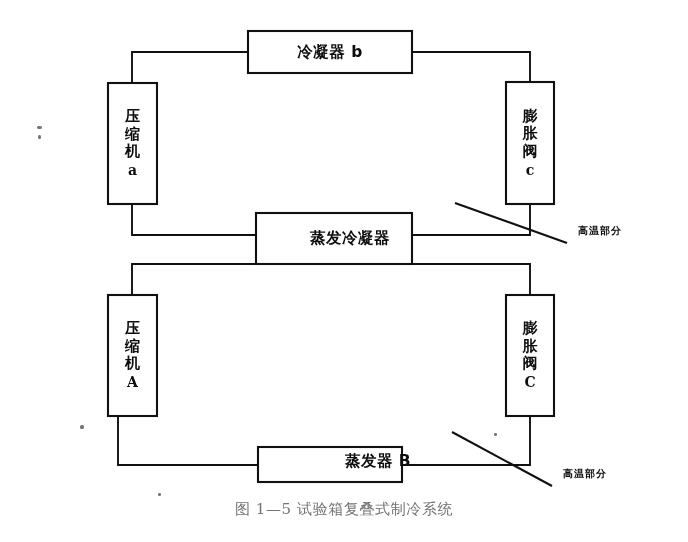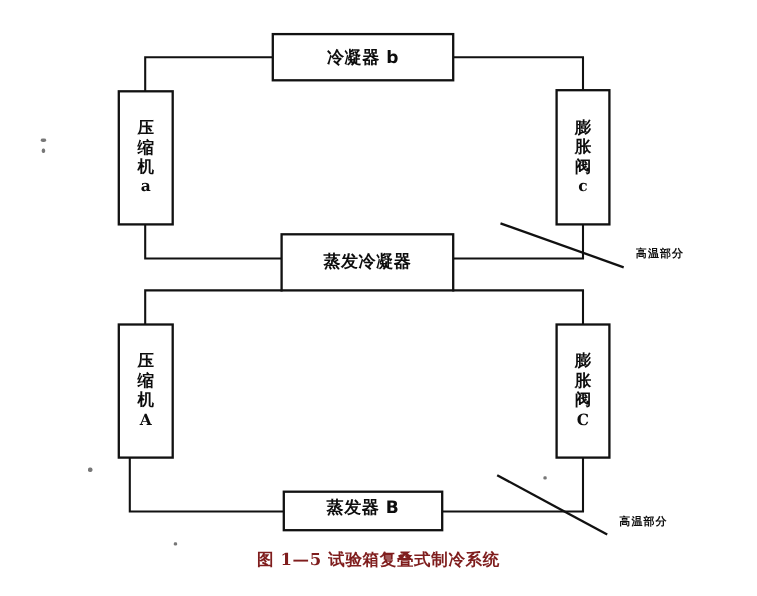--- a/index.html
+++ b/index.html
@@ -62,22 +62,22 @@
     white-space: nowrap;
     letter-spacing: 1px;
   }
   #caption {
     position: absolute;
     left: 0;
     top: 500px;
     width: 688px;
     text-align: center;
     font-size: 15px;
-    font-weight: 700;
-    color: #7f1d1d;
+    font-weight: 400;
+    color: #737373;
     font-family: "DejaVu Serif", "Liberation Serif", serif;
     letter-spacing: 0.6px;
   }
   .speck {
     position: absolute;
     background: #4a4a4a;
     border-radius: 40%;
     opacity: 0.75;
   }
 </style>
@@ -135,37 +135,37 @@
     <span class="vert-lat">a</span>
   </div>
 
   <div class="box-label vertical" style="left:506px; top:82px; width:48px; height:122px;">
     <span class="vert-ch">膨</span>
     <span class="vert-ch">胀</span>
     <span class="vert-ch">阀</span>
     <span class="vert-lat">c</span>
   </div>
 
-  <div class="box-label horiz-label" style="left:256px; top:213px; width:156px; height:51px;">蒸发冷凝器</div>
+  <div class="box-label horiz-label" style="left:256px; top:213px; width:156px; height:51px;padding-left:16px;">蒸发冷凝器</div>
 
   <div class="box-label vertical" style="left:108px; top:295px; width:49px; height:121px;">
     <span class="vert-ch">压</span>
     <span class="vert-ch">缩</span>
     <span class="vert-ch">机</span>
     <span class="vert-lat">A</span>
   </div>
 
   <div class="box-label vertical" style="left:506px; top:295px; width:48px; height:121px;">
     <span class="vert-ch">膨</span>
     <span class="vert-ch">胀</span>
     <span class="vert-ch">阀</span>
     <span class="vert-lat">C</span>
   </div>
 
-  <div class="box-label horiz-label" style="left:258px; top:447px; width:144px; height:29px;">蒸发器 B</div>
+  <div class="box-label horiz-label" style="left:258px; top:447px; width:144px; height:29px;padding-left:48px;">蒸发器 B</div>
 
   <div class="annot" style="left:578px; top:224px;">高温部分</div>
 
   <div class="annot" style="left:563px; top:467px;">高温部分</div>
 
   <div id="caption">图 1—5  试验箱复叠式制冷系统</div>
 
   <div class="speck" style="left:37px; top:126px; width:5px; height:3px;"></div>
   <div class="speck" style="left:38px; top:135px; width:3px; height:4px;"></div>
   <div class="speck" style="left:80px; top:425px; width:4px; height:4px;"></div>

